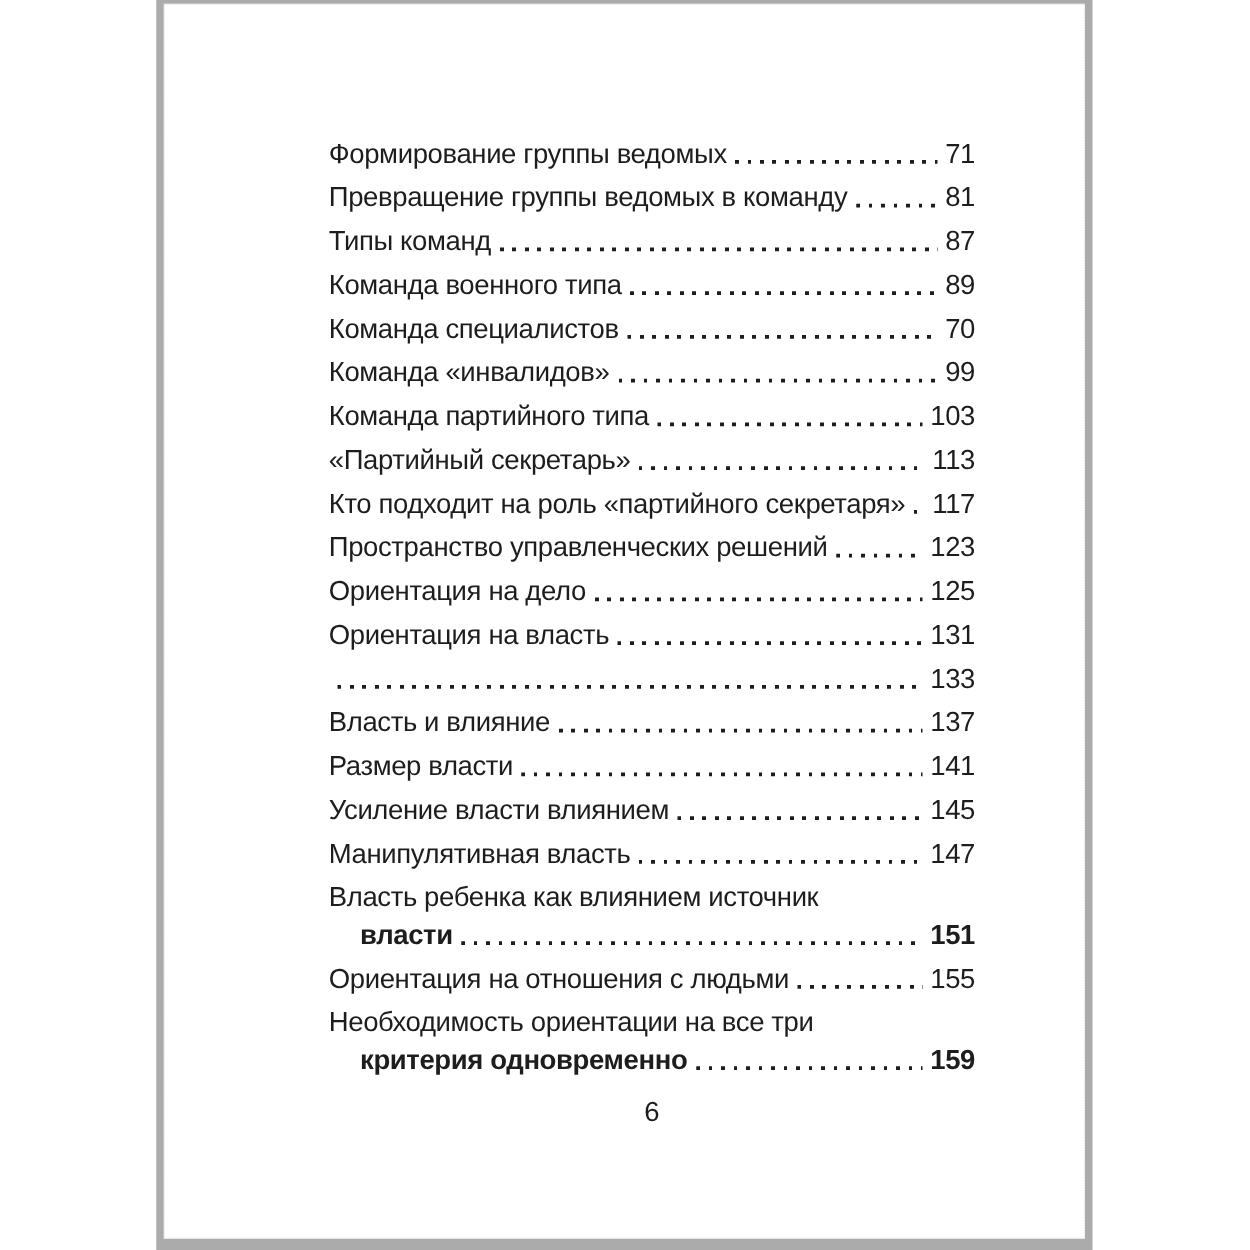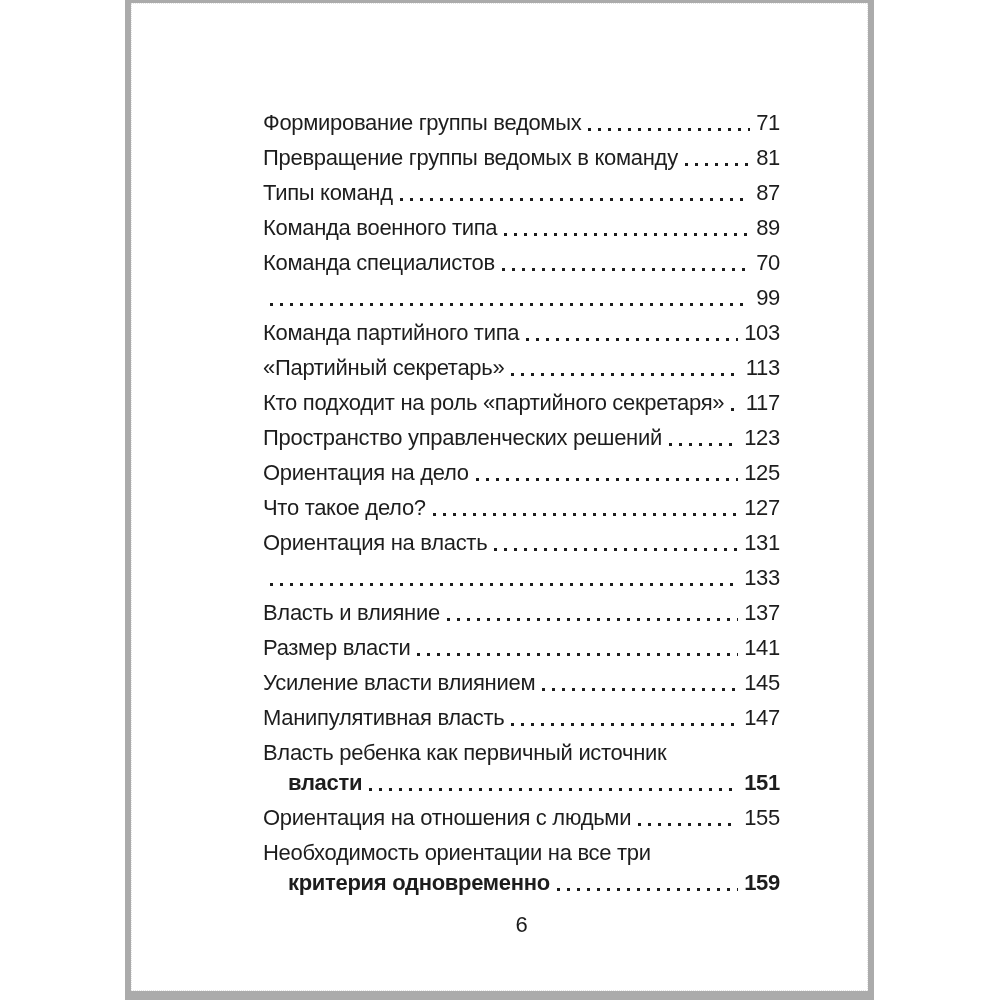--- a/index.html
+++ b/index.html
@@ -108,20 +108,21 @@
           </div>
           <div class="toc-entry">
             <div class="toc-line">
               <span class="toc-title">Команда специалистов</span>
               <span class="leader"></span>
               <span class="toc-page">70</span>
             </div>
           </div>
           <div class="toc-entry">
             <div class="toc-line">
+              <span class="toc-title">Команда «инвалидов»</span>
               <span class="leader"></span>
               <span class="toc-page">99</span>
             </div>
           </div>
           <div class="toc-entry">
             <div class="toc-line">
               <span class="toc-title">Команда партийного типа</span>
               <span class="leader"></span>
               <span class="toc-page">103</span>
             </div>
@@ -149,27 +150,20 @@
           </div>
           <div class="toc-entry">
             <div class="toc-line">
               <span class="toc-title">Ориентация на дело</span>
               <span class="leader"></span>
               <span class="toc-page">125</span>
             </div>
           </div>
           <div class="toc-entry">
             <div class="toc-line">
-              <span class="toc-title">Что такое дело?</span>
-              <span class="leader"></span>
-              <span class="toc-page">127</span>
-            </div>
-          </div>
-          <div class="toc-entry">
-            <div class="toc-line">
               <span class="toc-title">Ориентация на власть</span>
               <span class="leader"></span>
               <span class="toc-page">131</span>
             </div>
           </div>
           <div class="toc-entry">
             <div class="toc-line">
               <span class="leader"></span>
               <span class="toc-page">133</span>
             </div>
@@ -197,21 +191,21 @@
           </div>
           <div class="toc-entry">
             <div class="toc-line">
               <span class="toc-title">Манипулятивная власть</span>
               <span class="leader"></span>
               <span class="toc-page">147</span>
             </div>
           </div>
           <div class="toc-entry">
             <div class="toc-line">
-              <span class="toc-title">Власть ребенка как первичный источник</span>
+              <span class="toc-title">Власть ребенка как влиянием источник</span>
             </div>
             <div class="toc-line cont">
               <span class="toc-title">власти</span>
               <span class="leader"></span>
               <span class="toc-page">151</span>
             </div>
           </div>
           <div class="toc-entry">
             <div class="toc-line">
               <span class="toc-title">Ориентация на отношения с людьми</span>

